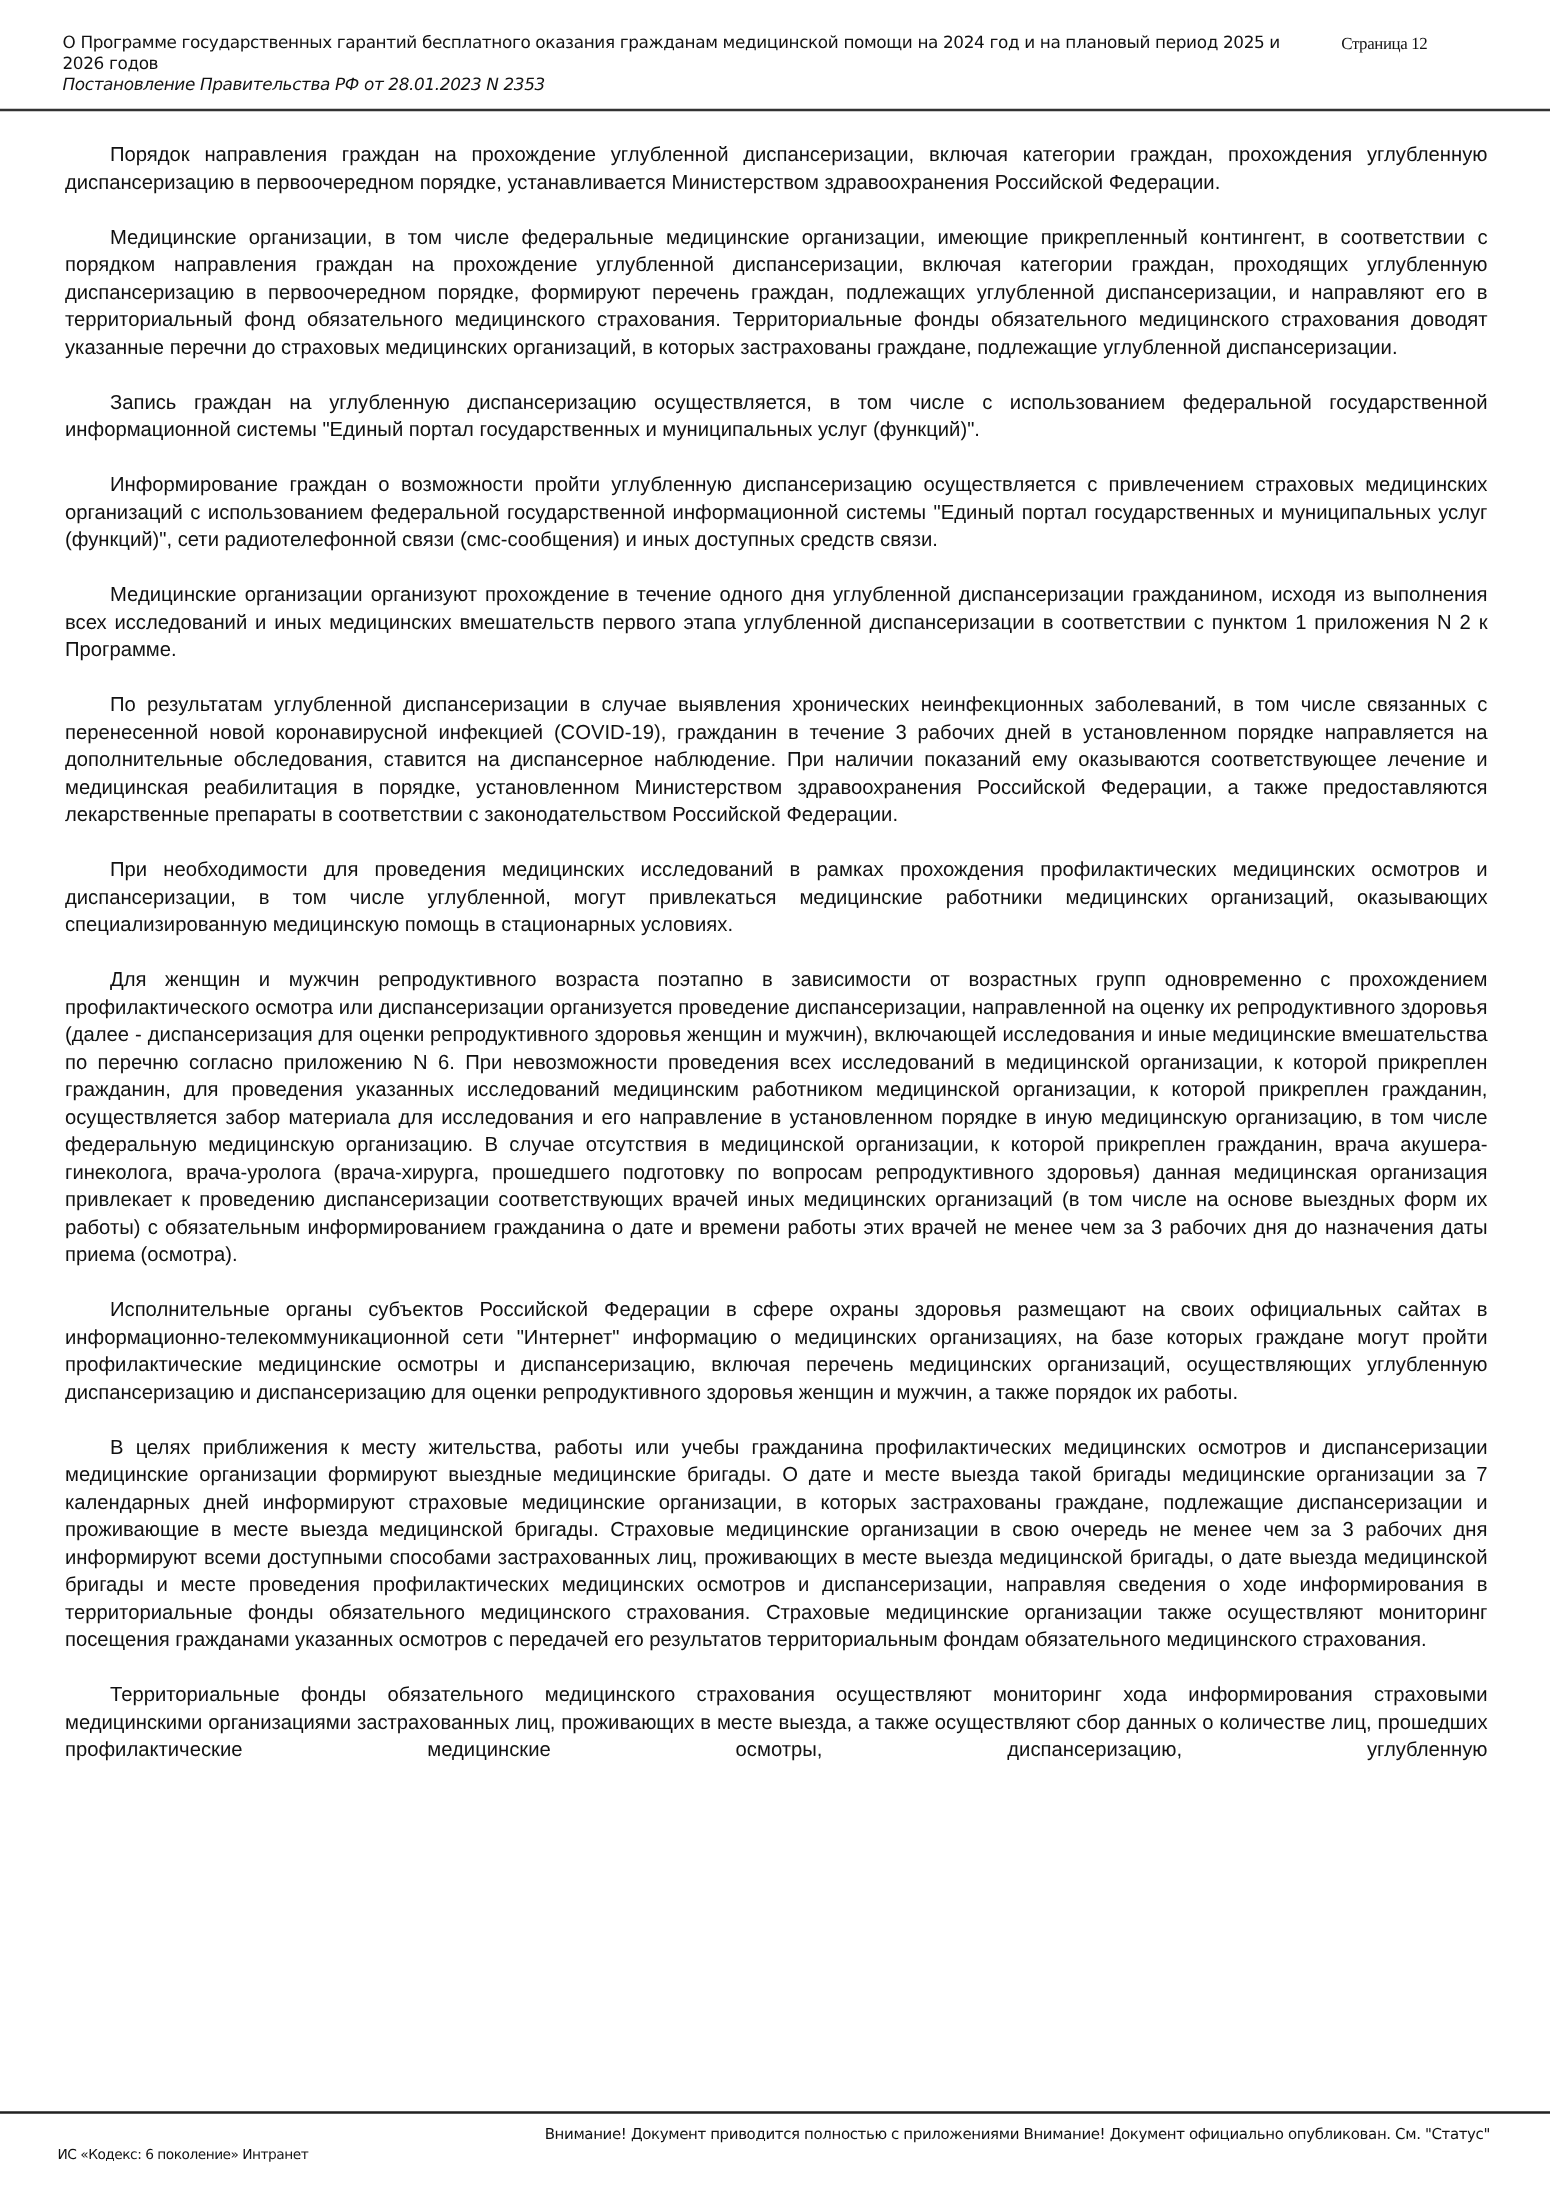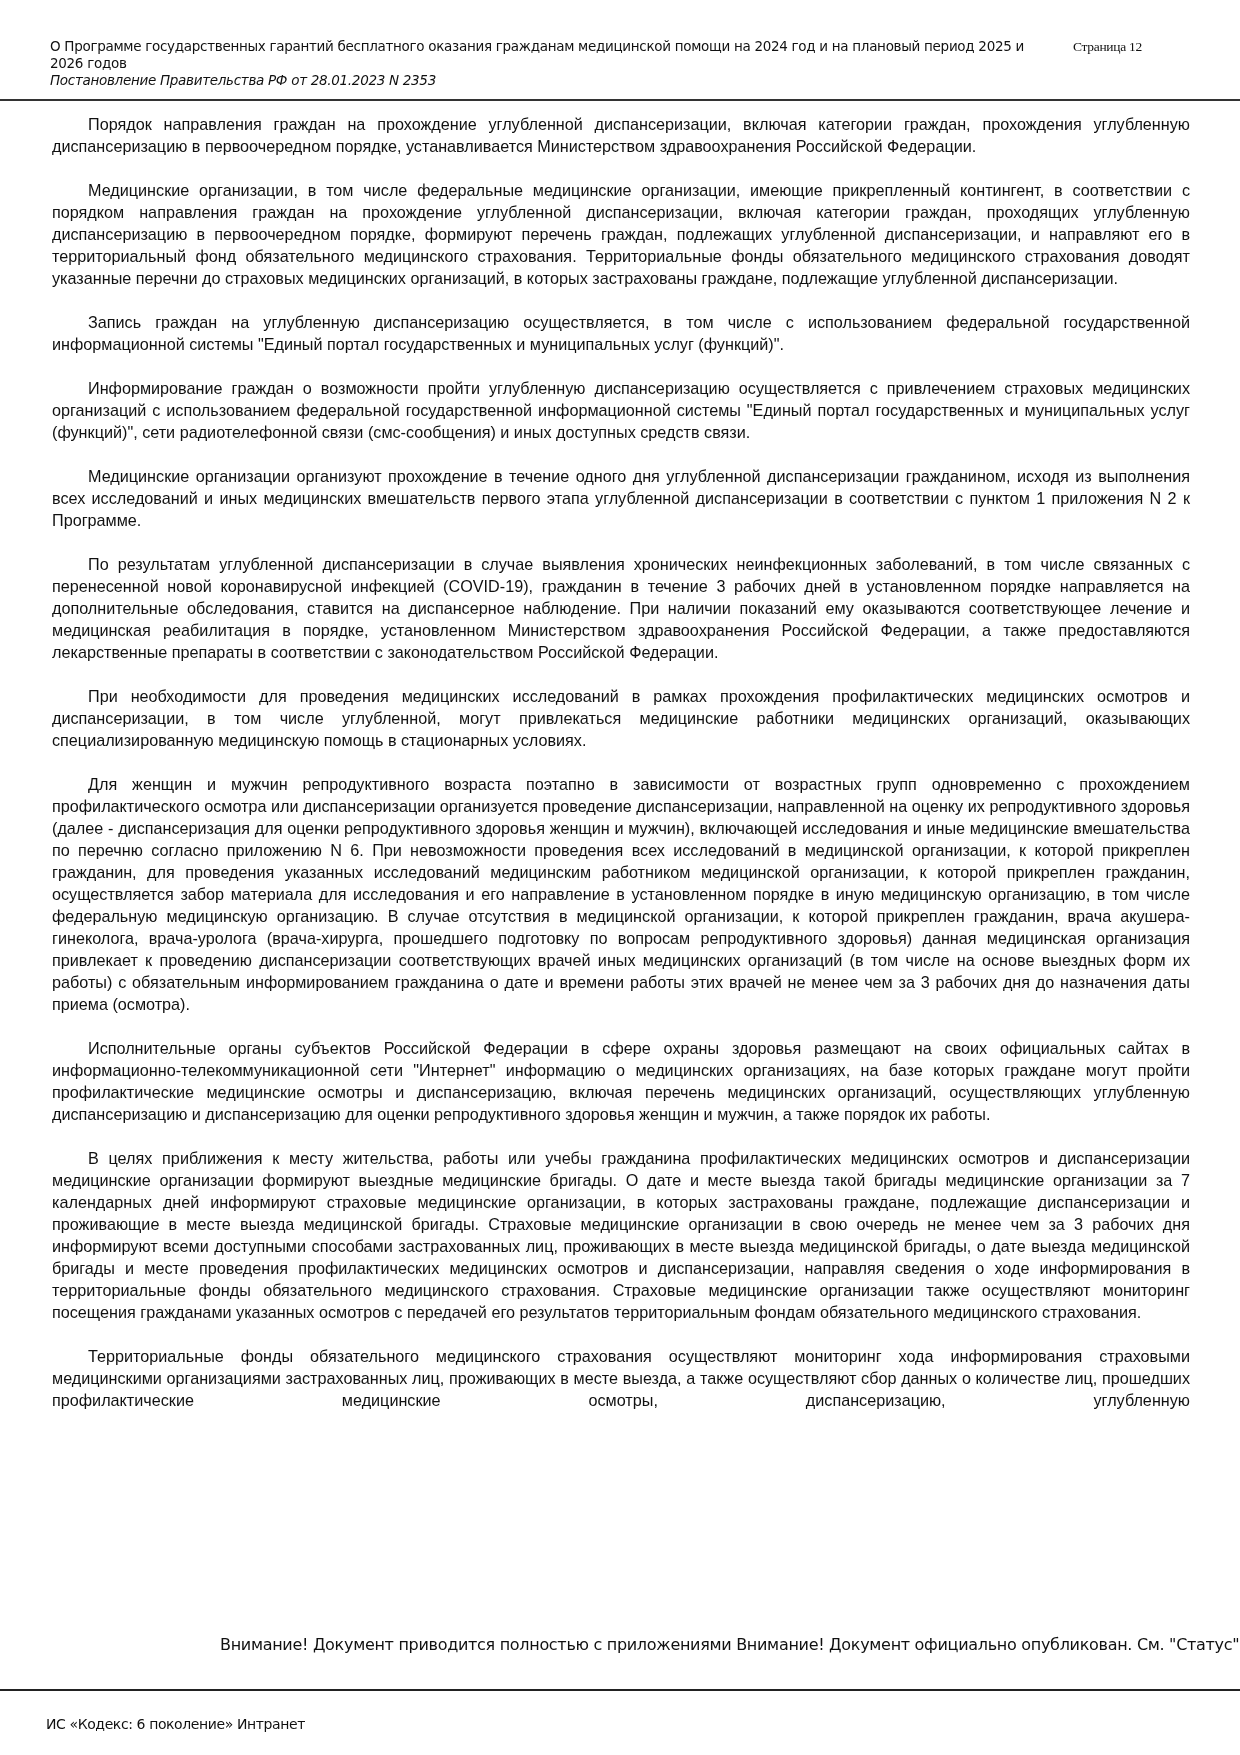--- a/index.html
+++ b/index.html
@@ -15,21 +15,20 @@
     color: #111111;
   }
   .header {
     position: absolute;
     left: 0;
     top: 0;
     width: 1240px;
     height: 89px;
     border-bottom: 2px solid #333333;
     box-sizing: border-box;
-    margin-top: 12px;
   }
   .header-title {
     position: absolute;
     left: 50px;
     top: 26px;
     width: 990px;
     font-family: "DejaVu Sans", sans-serif;
     font-size: 13.5px;
     line-height: 17px;
     color: #111;
@@ -79,36 +78,36 @@
     position: absolute;
     left: 0;
     top: 1689px;
     width: 1240px;
     height: 0;
     border-top: 2px solid #222;
   }
   .footer-notice {
     position: absolute;
     left: 220px;
-    top: 1637px;
+    top: 1699px;
     width: 972px;
     text-align: right;
     font-family: "DejaVu Sans", sans-serif;
-    font-size: 16px;
+    font-size: 12px;
     line-height: 16px;
     color: #111;
     letter-spacing: -0.3px;
     white-space: nowrap;
   }
   .footer-product {
     position: absolute;
     left: 46px;
     top: 1716px;
     font-family: "DejaVu Sans", sans-serif;
-    font-size: 14px;
+    font-size: 11px;
     line-height: 16px;
     color: #111;
     letter-spacing: -0.4px;
     white-space: nowrap;
   }
 </style>
 </head>
 <body>
 
 <div class="header">

